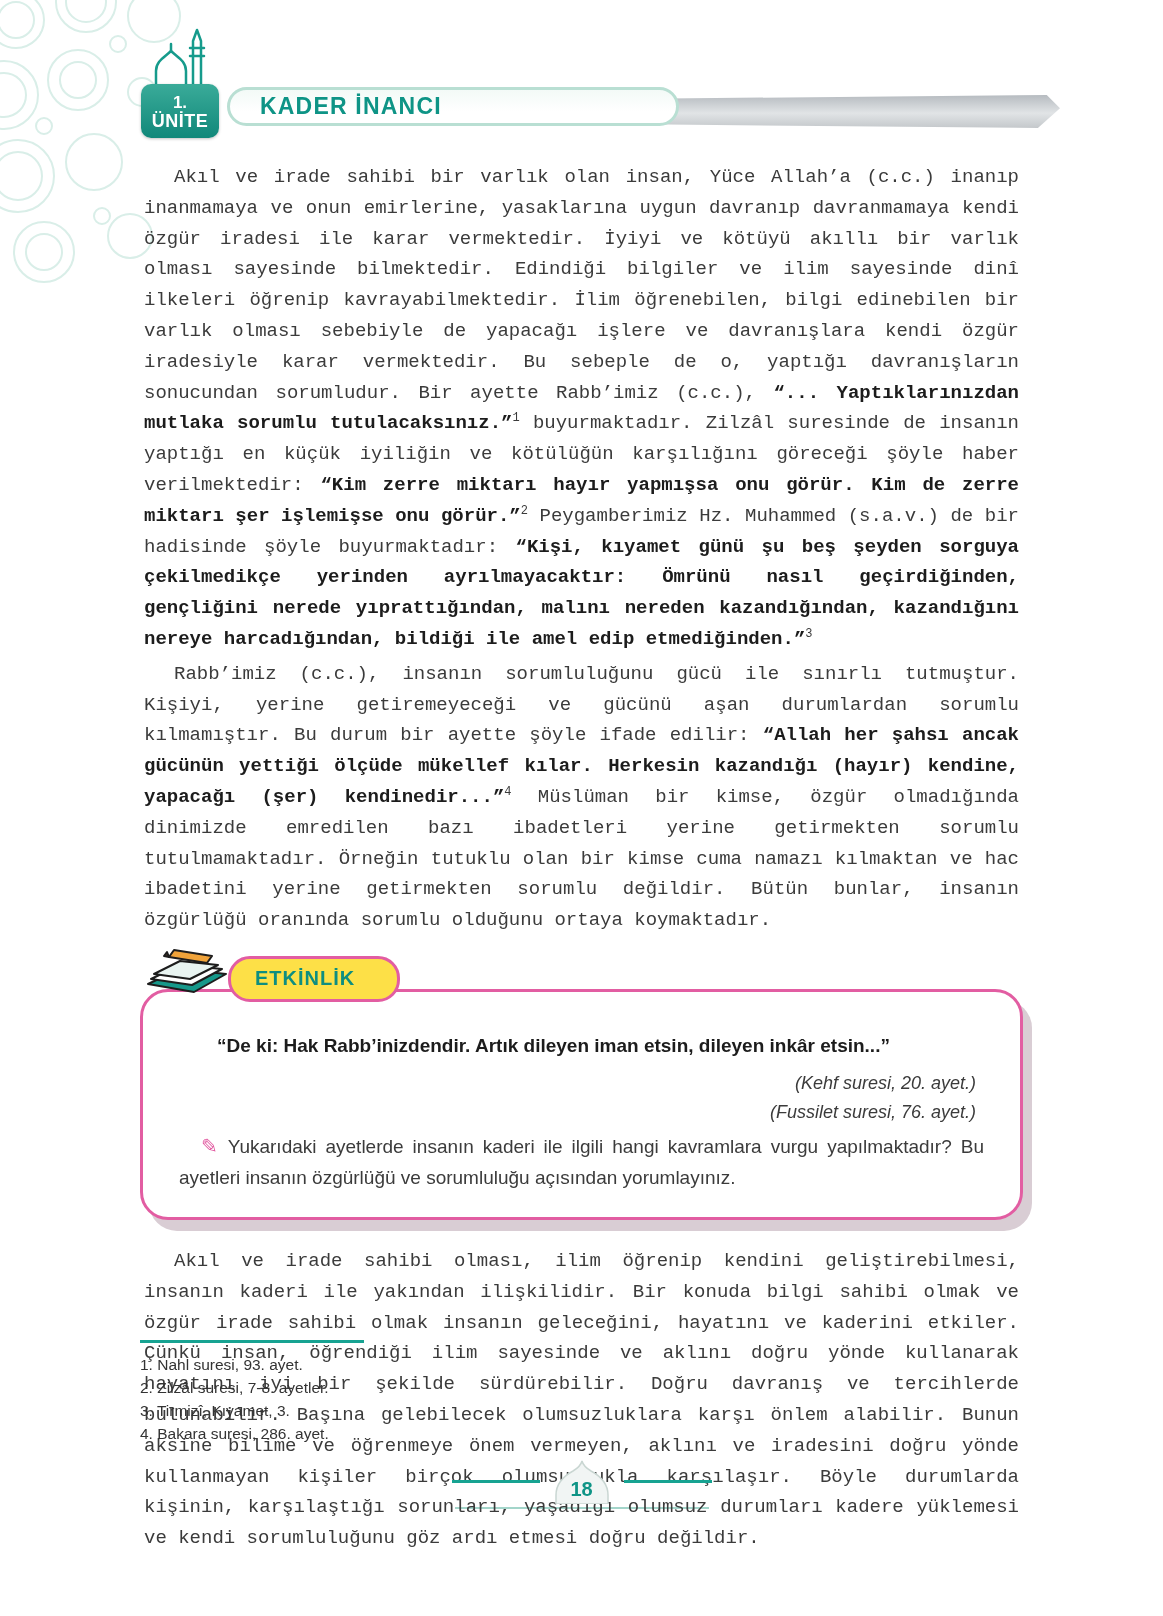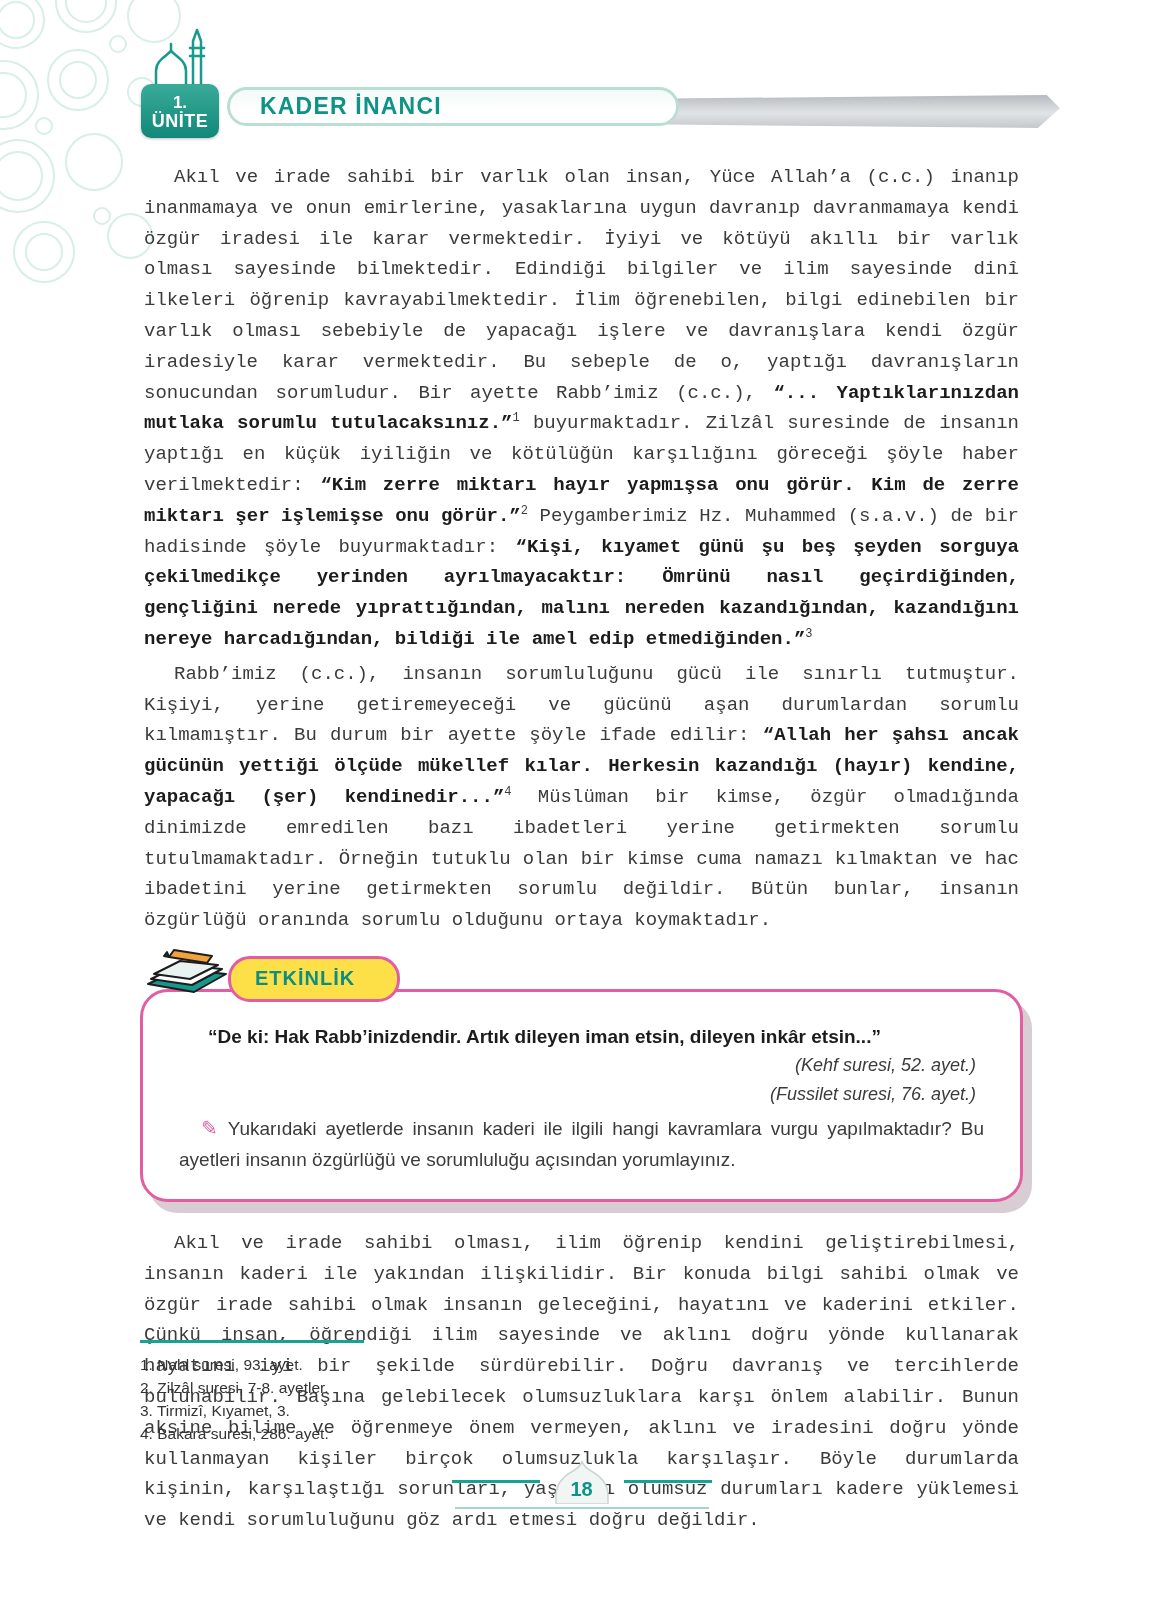--- a/index.html
+++ b/index.html
@@ -32,21 +32,21 @@
   sup{font-size:12px;line-height:0;}
 
   
   .activity{position:relative;margin-top:20px;margin-bottom:26px;}
   .activity-icon{position:absolute;left:0;top:-14px;z-index:4;}
   .activity-tab{position:relative;z-index:3;display:inline-flex;align-items:center;margin-left:88px;
       height:40px;padding:0 42px 0 24px;background:#fde047;border:3px solid #e25da2;border-radius:22px;
       color:#0e8e80;font-weight:bold;font-size:20px;letter-spacing:1px;}
   .activity-box{position:relative;z-index:2;margin-top:-13px;border:3px solid #e25da2;border-radius:28px;
       background:#fff;box-shadow:9px 11px 0 #d9cdd4;padding:26px 36px 24px 36px;box-sizing:border-box;}
-  .aq{margin:3px;font-size:19px;font-weight:bold;line-height:31px;color:#1c1c1c;
+  .aq{margin:12px;font-size:19px;font-weight:bold;line-height:31px;color:#1c1c1c;
       text-indent:26px;text-align:justify;}
   .asrc{margin:3px 8px 8px 0;font-size:18px;font-style:italic;text-align:right;color:#3b3b3b;}
   .aquestion{margin:8px 0 0 0;font-size:19px;line-height:31px;text-align:justify;color:#3b3b3b;}
   .pencil{color:#e25da2;font-size:20px;margin:0 10px 0 22px;display:inline-block;}
 
   
   .footnotes{position:absolute;left:140px;top:1340px;z-index:2;}
   .fn-rule{width:224px;height:3px;background:#17a392;margin-bottom:10px;}
   .footnote{font-size:15.5px;line-height:23px;color:#333;}
 
@@ -123,21 +123,21 @@
           <path d="M14 32 L40 19 L78 23 L50 37 Z" fill="#e9f4f1"></path>
           <path d="M34 8 L72 14 L67 21 L29 15 Z" fill="#f0a33a"></path>
           <path d="M29 15 L24 14 L27 10 Z" fill="#4a3526"></path>
         </g>
       </svg>
       <div class="activity-tab">
         <span>ETKİNLİK</span>
       </div>
       <div class="activity-box">
         <p class="aq">“De ki: Hak Rabb’inizdendir. Artık dileyen iman etsin, dileyen inkâr etsin...”</p>
-        <p class="asrc">(Kehf suresi, 52. ayet.)</p>
+        <p class="asrc">(Kehf suresi, 20. ayet.)</p>
         <p class="asrc">(Fussilet suresi, 76. ayet.)</p>
         <p class="aquestion">
           <span class="pencil">✎</span><span>Yukarıdaki ayetlerde insanın kaderi ile ilgili hangi kavramlara vurgu yapılmaktadır? Bu ayetleri insanın özgürlüğü ve sorumluluğu açısından yorumlayınız.</span>
         </p>
       </div>
     </div>
 
     <p class="body"><span>Akıl ve irade sahibi olması, ilim öğrenip kendini geliştirebilmesi, insanın kaderi ile yakından ilişkilidir. Bir konuda bilgi sahibi olmak ve özgür irade sahibi olmak insanın geleceğini, hayatını ve kaderini etkiler. Çünkü insan, öğrendiği ilim sayesinde ve aklını doğru yönde kullanarak hayatını iyi bir şekilde sürdürebilir. Doğru davranış ve tercihlerde bulunabilir. Başına gelebilecek olumsuzluklara karşı önlem alabilir. Bunun aksine bilime ve öğrenmeye önem vermeyen, aklını ve iradesini doğru yönde kullanmayan kişiler birçok olumsuzlukla karşılaşır. Böyle durumlarda kişinin, karşılaştığı sorunları, yaşadığı olumsuz durumları kadere yüklemesi ve kendi sorumluluğunu göz ardı etmesi doğru değildir.</span></p>
   </div>
 

